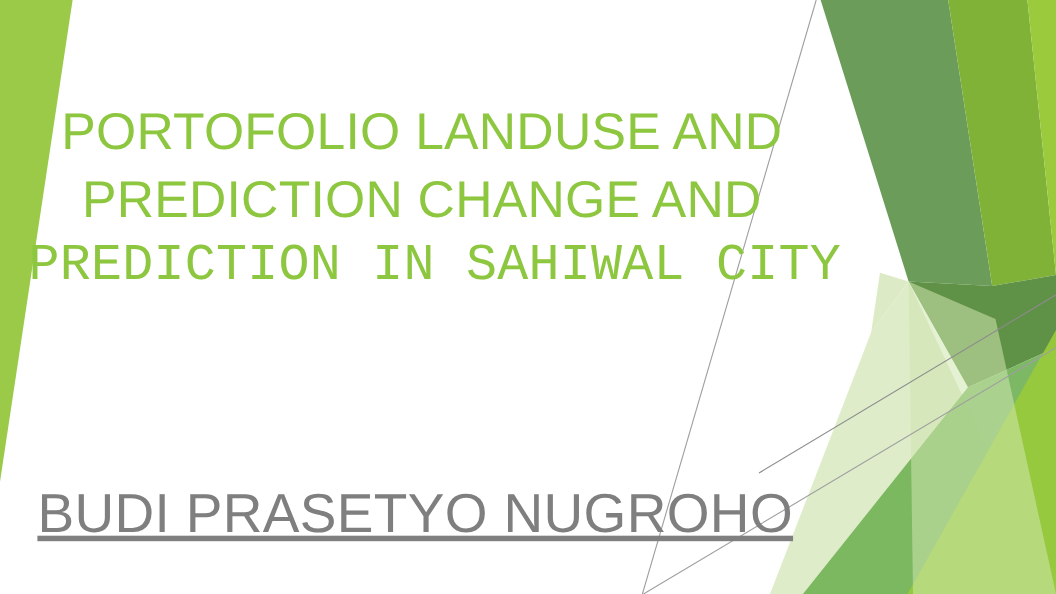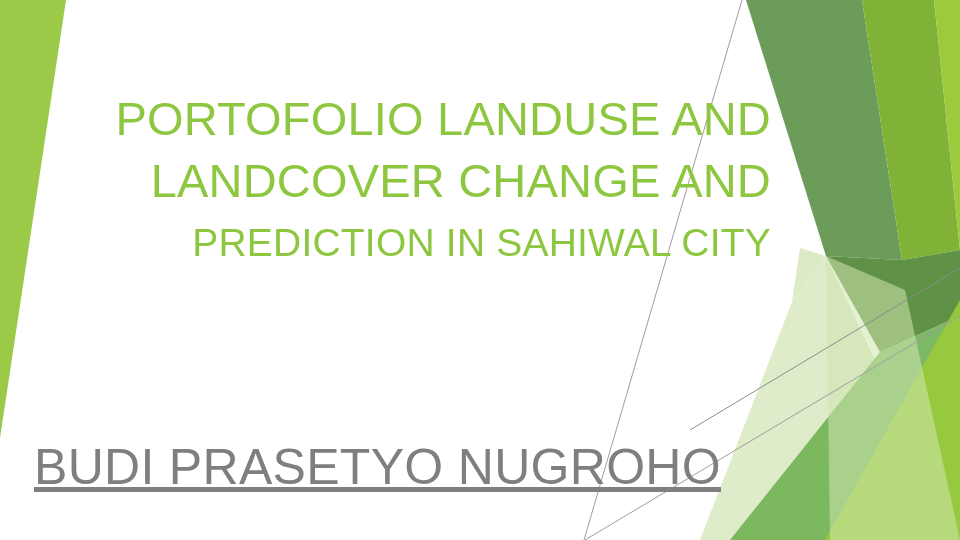--- a/index.html
+++ b/index.html
@@ -25,24 +25,24 @@
   }
   #text-layer {
     position: absolute;
     left: 0;
     top: 0;
     width: 960px;
     height: 540px;
   }
   #title-block {
     position: absolute;
-    left: 56px;
+    left: 26px;
     top: 88px;
     width: 715px;
-    text-align: right;
+    text-align: center;
   }
   .title-line {
     display: block;
     font-family: "Liberation Sans", sans-serif;
     font-size: 47px;
     line-height: 62px;
     font-weight: 400;
     letter-spacing: 0.2px;
     white-space: nowrap;
   }
@@ -89,22 +89,22 @@
       <line x1="742" y1="0" x2="584" y2="540" stroke="#9E9E9E" stroke-width="1"></line>
       <line x1="585" y1="540" x2="960" y2="316" stroke="#9E9E9E" stroke-width="1"></line>
       <line x1="690" y1="430" x2="960" y2="268" stroke="#8C8C8C" stroke-width="1"></line>
     </g>
   </svg>
 
   <div id="text-layer">
 
     <div id="title-block" style="color: rgb(141, 198, 63);">
       <span class="title-line" style="font-size: 47px;">PORTOFOLIO LANDUSE AND</span>
-      <span class="title-line" style="font-size: 47px;">LANDCOVER CHANGE AND</span>
-      <span class="title-line" style="font-size: 39px;">PREDICTION IN SAHIWAL CITY</span>
+      <span class="title-line" style="font-size: 47px;">PREDICTION CHANGE AND</span>
+      <span class="title-line" style="font-size: 47px; font-family: Liberation Mono, monospace;">PREDICTION IN SAHIWAL CITY</span>
     </div>
 
     <div id="subtitle-block" style="color: rgb(127, 127, 127);">
       <span id="subtitle-line" style="font-size: 50px;">BUDI PRASETYO NUGROHO</span>
     </div>
 
   </div>
 </div>
 
 </body></html>

